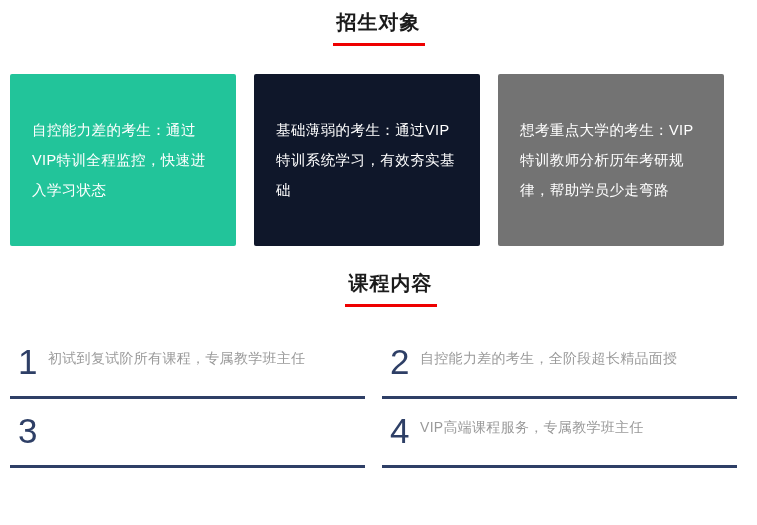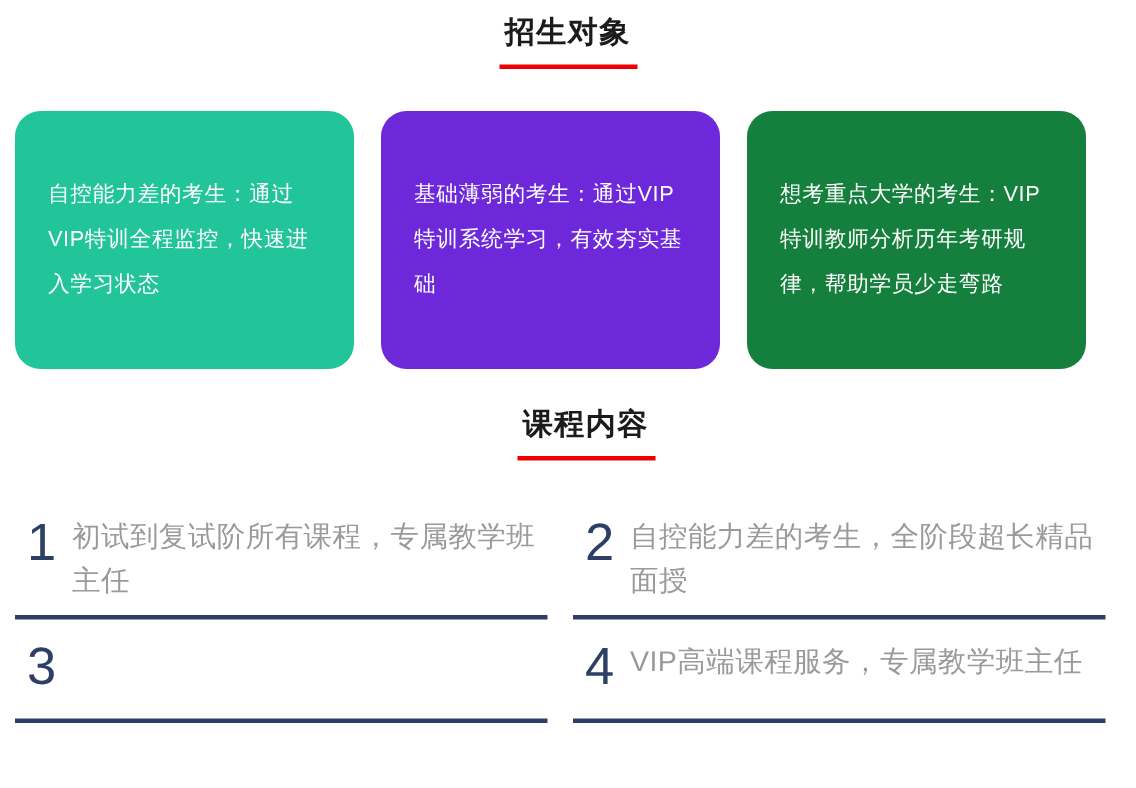--- a/index.html
+++ b/index.html
@@ -62,36 +62,36 @@
     left: 10px;
     top: 74px;
     width: 714px;
     height: 172px;
     display: flex;
     justify-content: space-between;
   }
   .card {
     width: 226px;
     height: 172px;
-    border-radius: 17px;
+    border-radius: 2px;
     box-sizing: border-box;
     padding: 0 22px;
     display: flex;
     align-items: center;
     justify-content: center;
   }
   .card-text {
     color: #ffffff;
     font-size: 14.5px;
     line-height: 30px;
     letter-spacing: 0.4px;
   }
   .card-green { background: #22c49a; }
-  .card-blue  { background: #6d28d9; }
-  .card-pink  { background: #15803d; }
+  .card-blue  { background: #0f172a; }
+  .card-pink  { background: #737373; }
 
   
   .course-list {
     position: absolute;
     left: 10px;
     top: 330px;
     width: 737px;
     display: flex;
     flex-wrap: wrap;
   }
@@ -113,21 +113,21 @@
     line-height: 42px;
     font-weight: normal;
     color: #2e3f66;
     width: 38px;
     flex: 0 0 38px;
     text-align: left;
     padding-left: 8px;
     box-sizing: border-box;
   }
   .course-item .desc {
-    font-size: 19px;
+    font-size: 14px;
     line-height: 29px;
     color: #9a9a9a;
     padding-top: 3px;
     letter-spacing: 0.3px;
   }
 </style>
 </head>
 <body>
 
 <div class="page">

